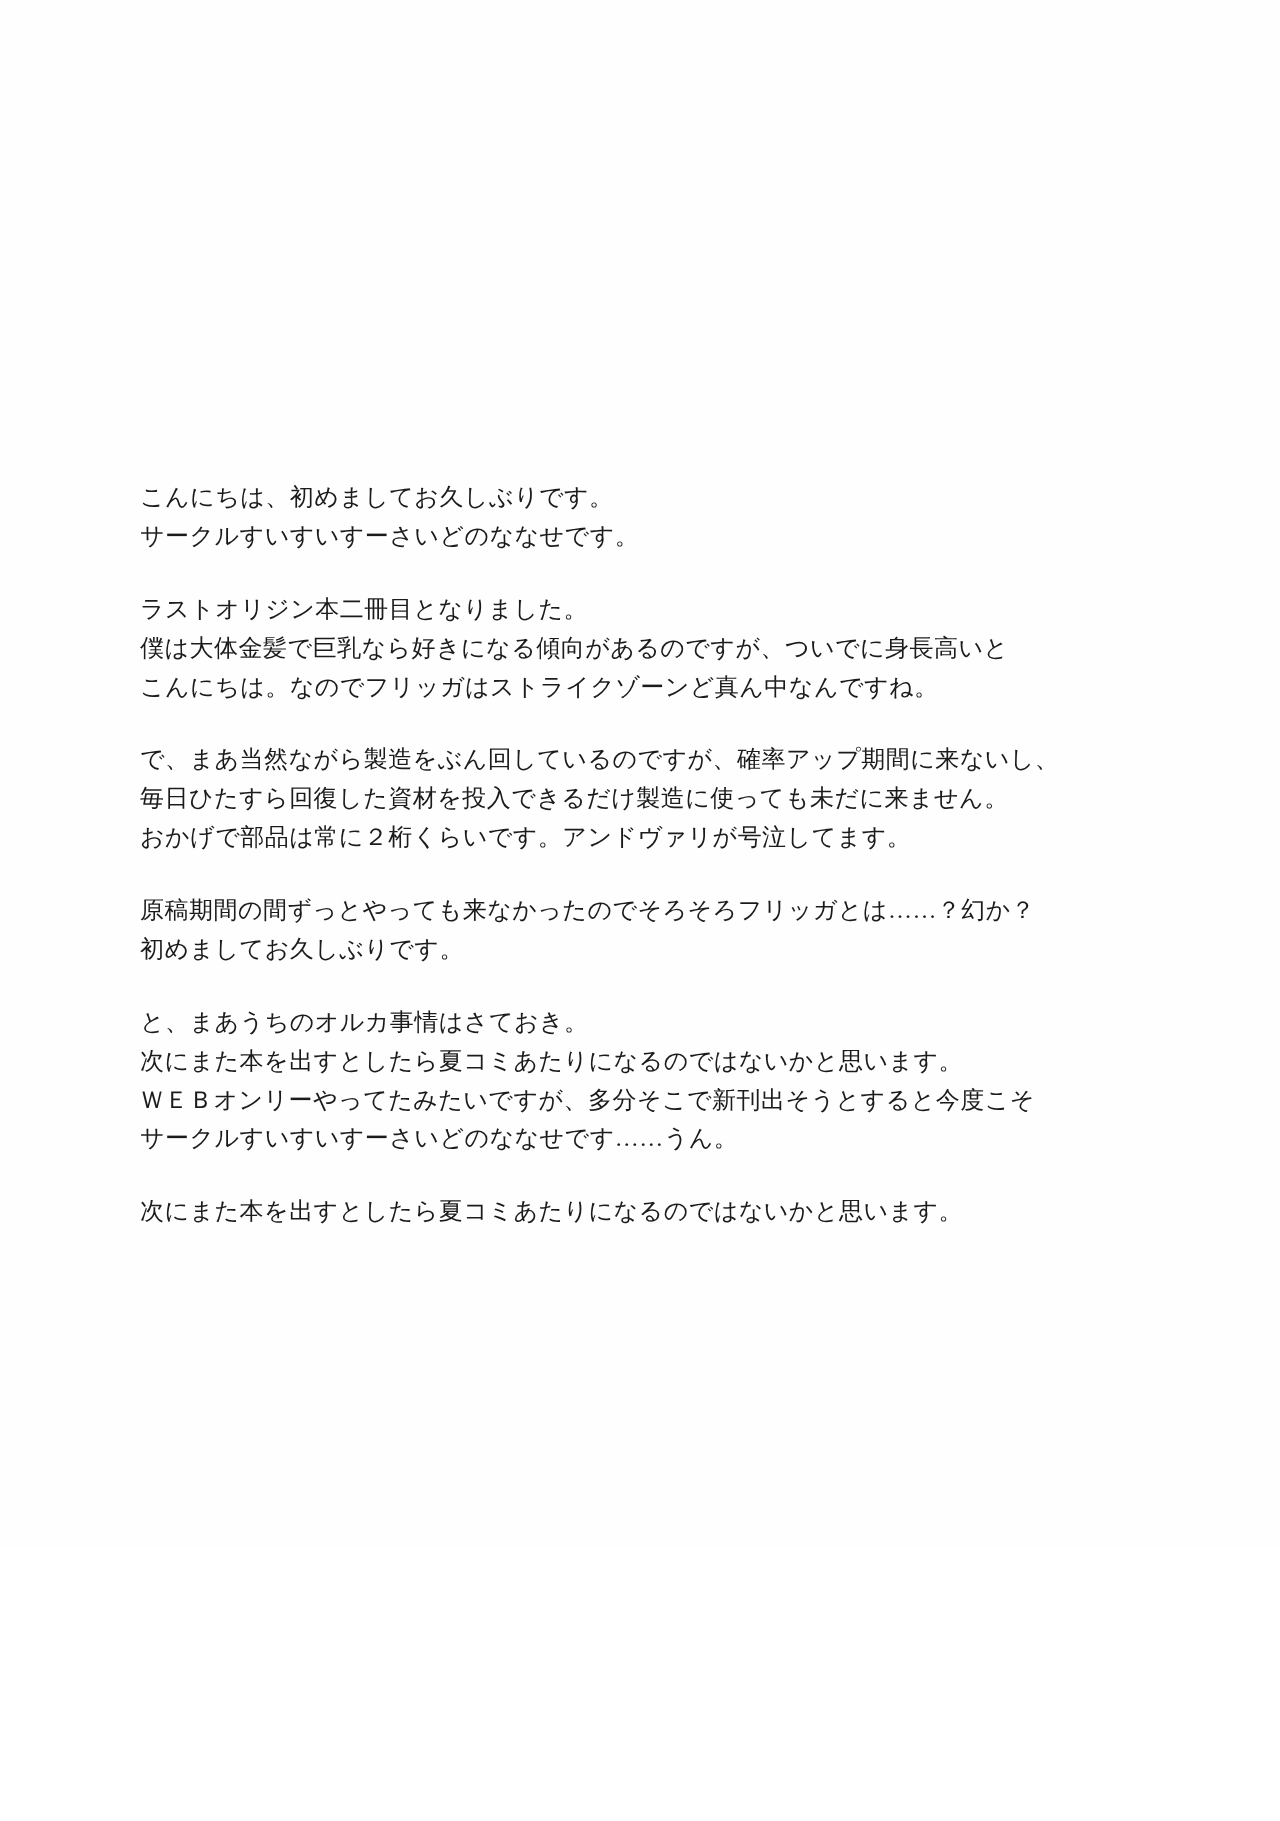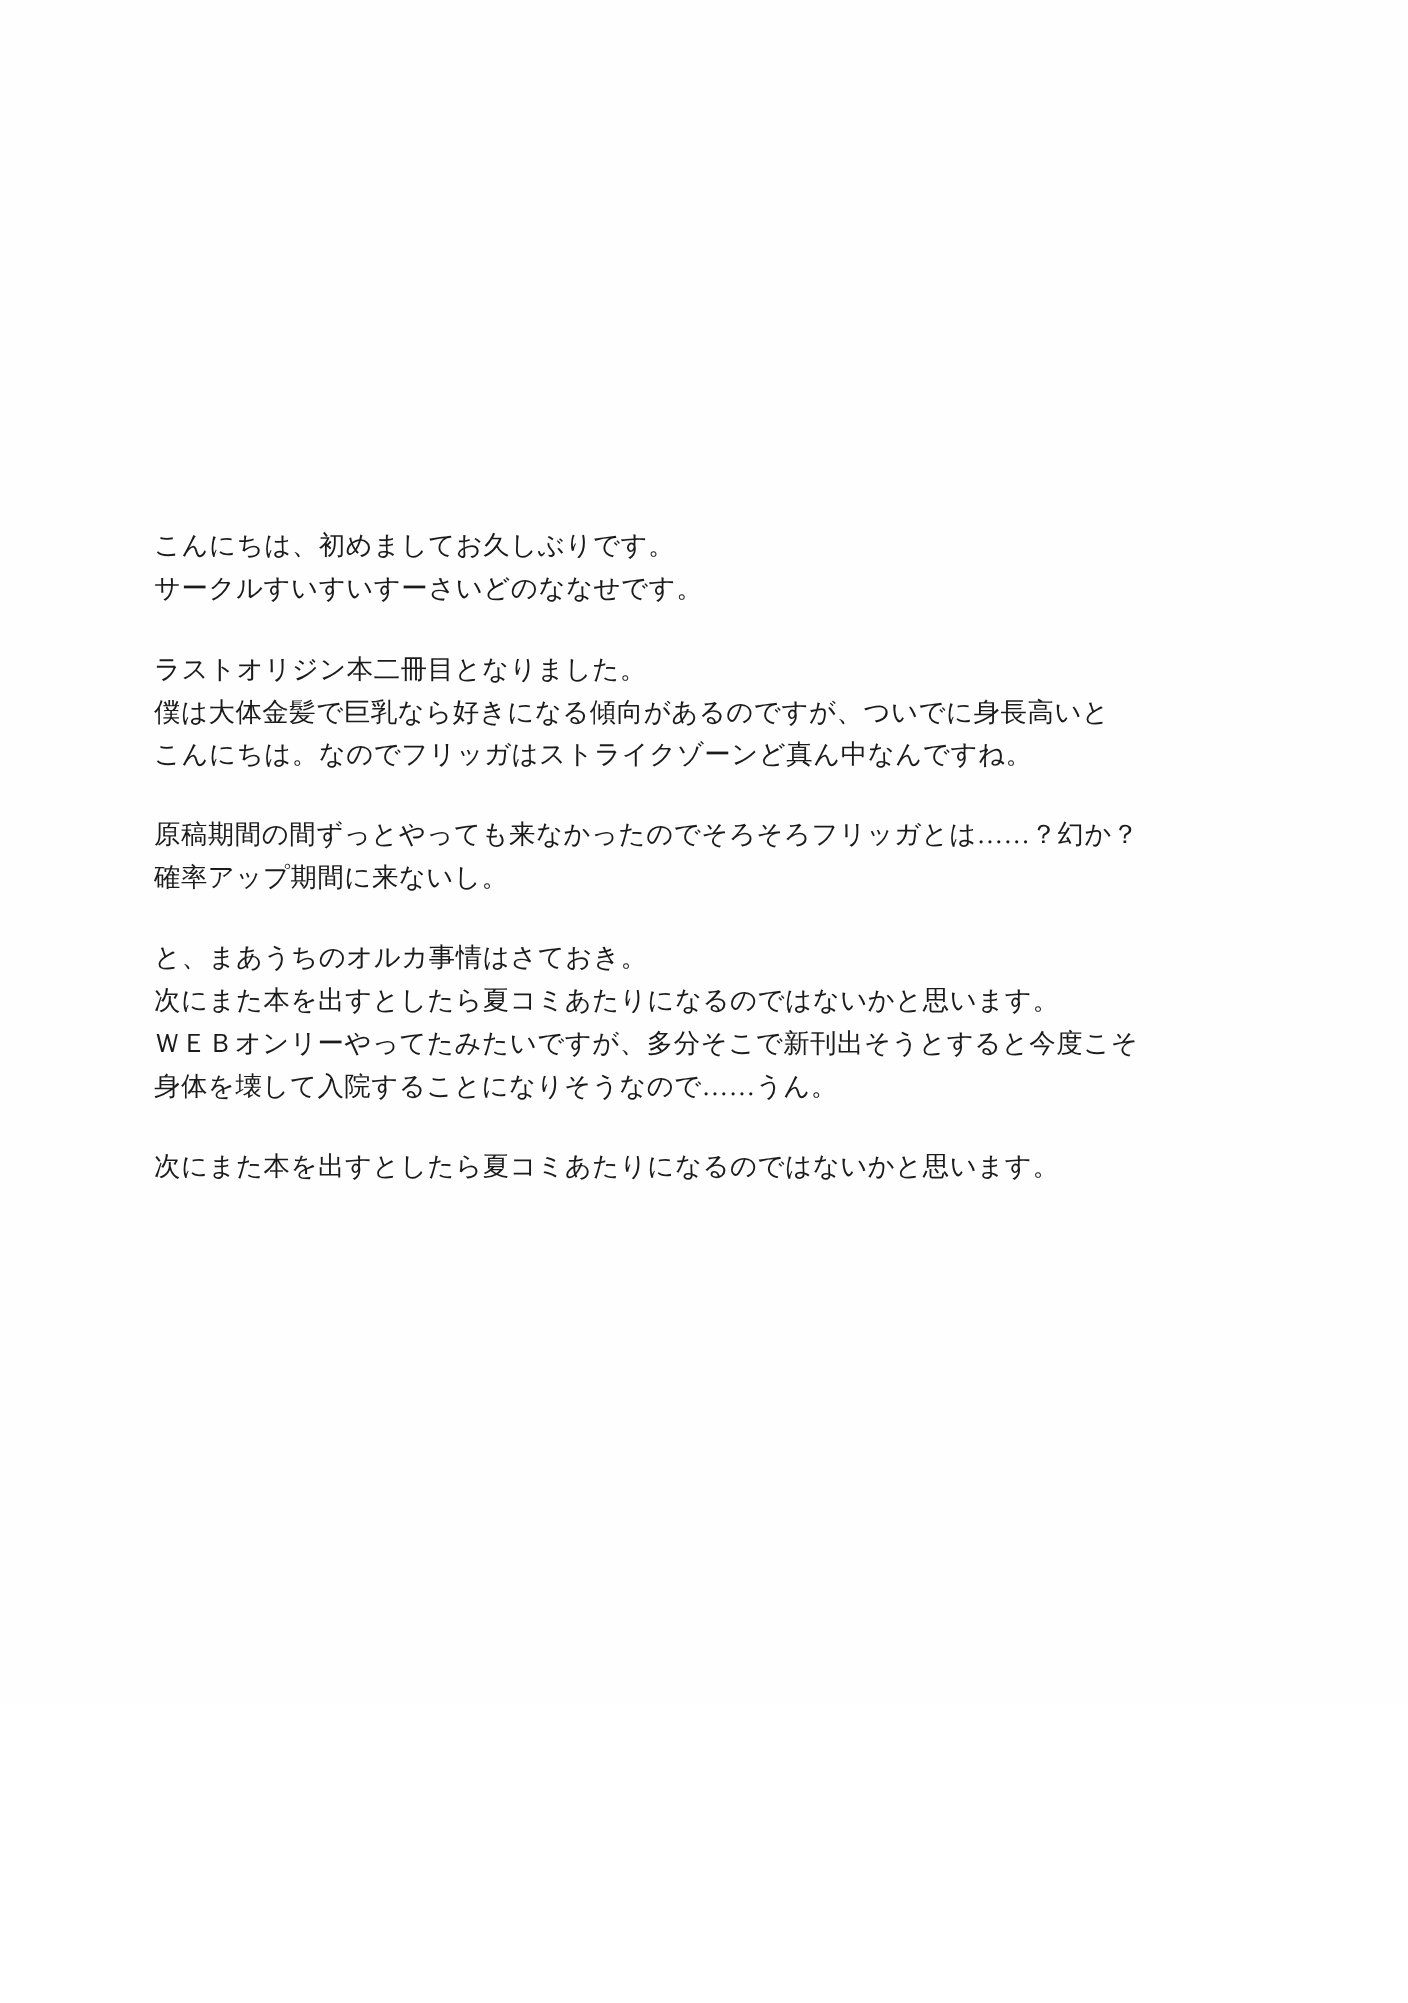--- a/index.html
+++ b/index.html
@@ -38,21 +38,24 @@
 </head>
 <body>
 
 <div class="page">
   <div class="afterword">
     <p class="para">こんにちは、初めましてお久しぶりです。
 サークルすいすいすーさいどのななせです。</p>
     <p class="para">ラストオリジン本二冊目となりました。
 僕は大体金髪で巨乳なら好きになる傾向があるのですが、ついでに身長高いと
 こんにちは。なのでフリッガはストライクゾーンど真ん中なんですね。</p>
+    <p class="para">で、まあ当然ながら製造をぶん回しているのですが、確率アップ期間に来ないし、
+毎日ひたすら回復した資材を投入できるだけ製造に使っても未だに来ません。
+おかげで部品は常に２桁くらいです。アンドヴァリが号泣してます。</p>
     <p class="para">原稿期間の間ずっとやっても来なかったのでそろそろフリッガとは……？幻か？
-確率アップ期間に来ないし。</p>
+初めましてお久しぶりです。</p>
     <p class="para">と、まあうちのオルカ事情はさておき。
 次にまた本を出すとしたら夏コミあたりになるのではないかと思います。
 ＷＥＢオンリーやってたみたいですが、多分そこで新刊出そうとすると今度こそ
-身体を壊して入院することになりそうなので……うん。</p>
+サークルすいすいすーさいどのななせです……うん。</p>
     <p class="para">次にまた本を出すとしたら夏コミあたりになるのではないかと思います。</p>
   </div>
 </div>
 
 </body></html>

